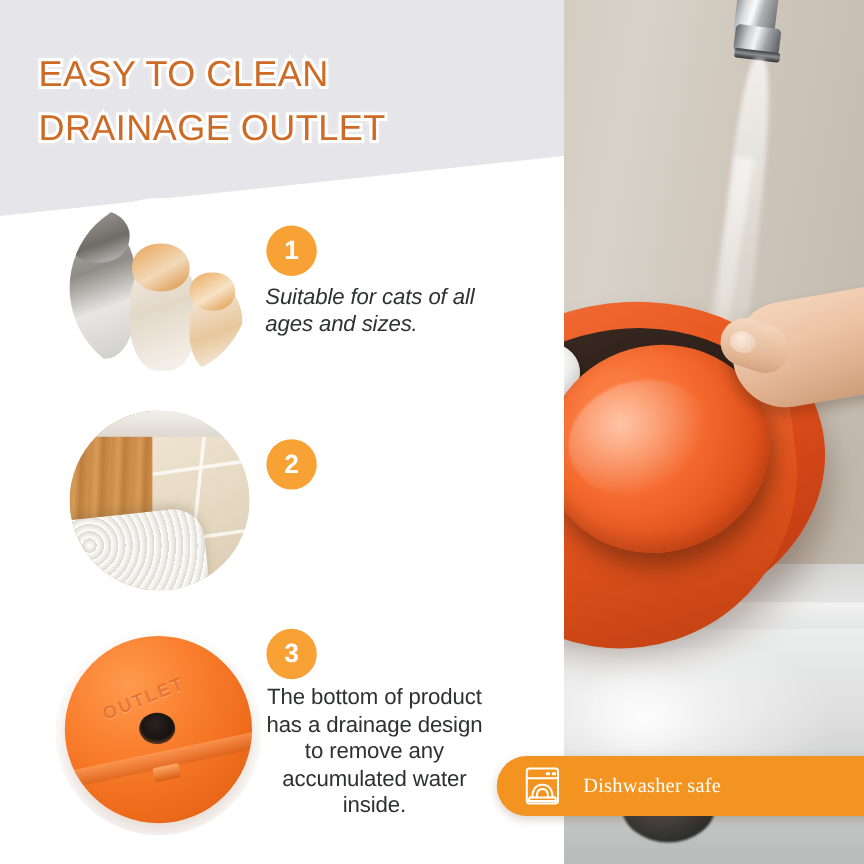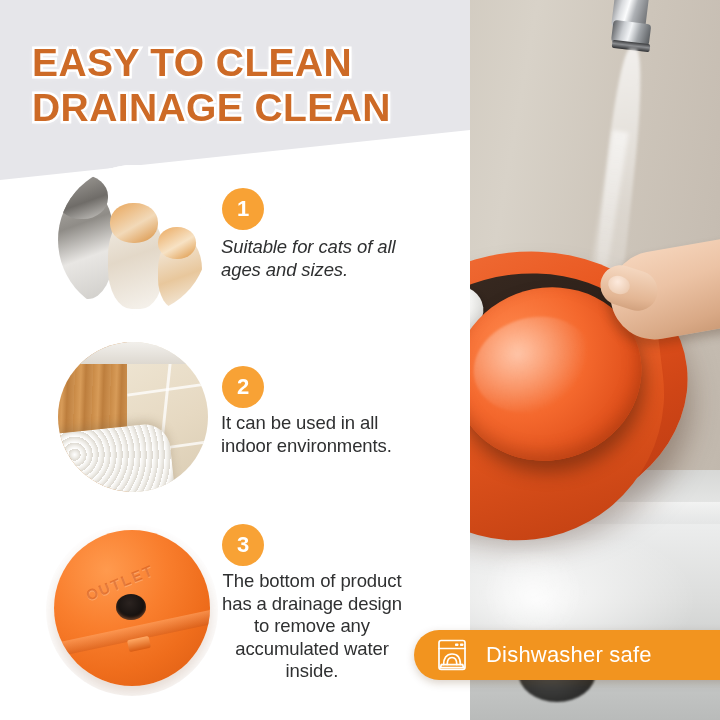--- a/index.html
+++ b/index.html
@@ -139,21 +139,21 @@
     box-shadow:6px 0 18px rgba(40,40,50,.12);
   }
   .header-band{
     position:absolute;left:0;top:0;width:470px;height:190px;background:#e6e6ea;
     clip-path:polygon(0 0, 470px 0, 470px 130px, 0 180px);
   }
 
   
   .headline{
     position:absolute;left:32px;top:40px;width:400px;
-    font-weight:bold;font-size:39px;line-height:45px;letter-spacing:.4px;
+    font-weight:normal;font-size:30px;line-height:45px;letter-spacing:.4px;
     color:#cd6a26;
     -webkit-text-stroke:5px #ffffff;
     paint-order:stroke fill;
     text-shadow:0 0 6px rgba(255,255,255,.95);
   }
   .headline .ln{display:block;}
 
   
   .feature{position:absolute;display:block;}
   .f1{left:0;top:165px;}
@@ -257,21 +257,21 @@
     transform:rotate(-12deg);border-radius:2px;
   }
 
   
   .dw-badge{
     position:absolute;left:414px;top:630px;width:306px;height:50px;
     background:#f2941f;border-radius:25px 0 0 25px;
     display:flex;align-items:center;gap:16px;padding-left:20px;
     box-shadow:0 3px 8px rgba(90,50,10,.22);
   }
-  .dw-label{color:#ffffff;font-size:22px;font-weight:500;letter-spacing:.2px;}
+  .dw-label{color:#ffffff;font-size:17px;font-weight:500;letter-spacing:.2px;font-family:Liberation Serif, serif;}
   .dw-icon{width:36px;height:36px;flex:0 0 36px;}
 </style>
 </head>
 <body>
 
 <div id="stage">
 
   <div class="photo-scene">
     <div class="wall"></div>
     <div class="wall-shadow"></div>
@@ -312,21 +312,21 @@
     <div class="hand"></div>
     <div class="thumb"></div>
     <div class="nail"></div>
   </div>
 
   <div class="white-panel"></div>
   <div class="header-band"></div>
 
   <div class="headline">
     <span class="ln">EASY TO CLEAN</span>
-    <span class="ln">DRAINAGE CLEAN</span>
+    <span class="ln">DRAINAGE OUTLET</span>
   </div>
 
   <div class="feature f1">
     <div class="thumb-circle t1">
       <div class="cats">
         <div class="cat cat-a"></div>
         <div class="cat-a-head"></div>
         <div class="cat cat-b"></div>
         <div class="cat-b-head"></div>
         <div class="cat cat-c"></div>
@@ -345,21 +345,20 @@
           <div class="tile-line" style="left:0;top:46px;width:100%;height:3px;transform:rotate(-8deg);"></div>
           <div class="tile-line" style="left:0;top:104px;width:100%;height:3px;transform:rotate(-8deg);"></div>
           <div class="tile-line" style="left:36px;top:0;width:3px;height:100%;transform:rotate(6deg);"></div>
         </div>
         <div class="floor-wall"></div>
         <div class="carpet"></div>
       </div>
     </div>
   </div>
   <div class="num n2">2</div>
-  <div class="ftext x2">It can be used in all indoor environments.</div>
 
   <div class="feature f3">
     <div class="thumb-circle t3">
       <div class="base">
         <div class="base-ridge"></div>
         <div class="base-word">OUTLET</div>
         <div class="base-hole"></div>
         <div class="base-notch"></div>
       </div>
     </div>

